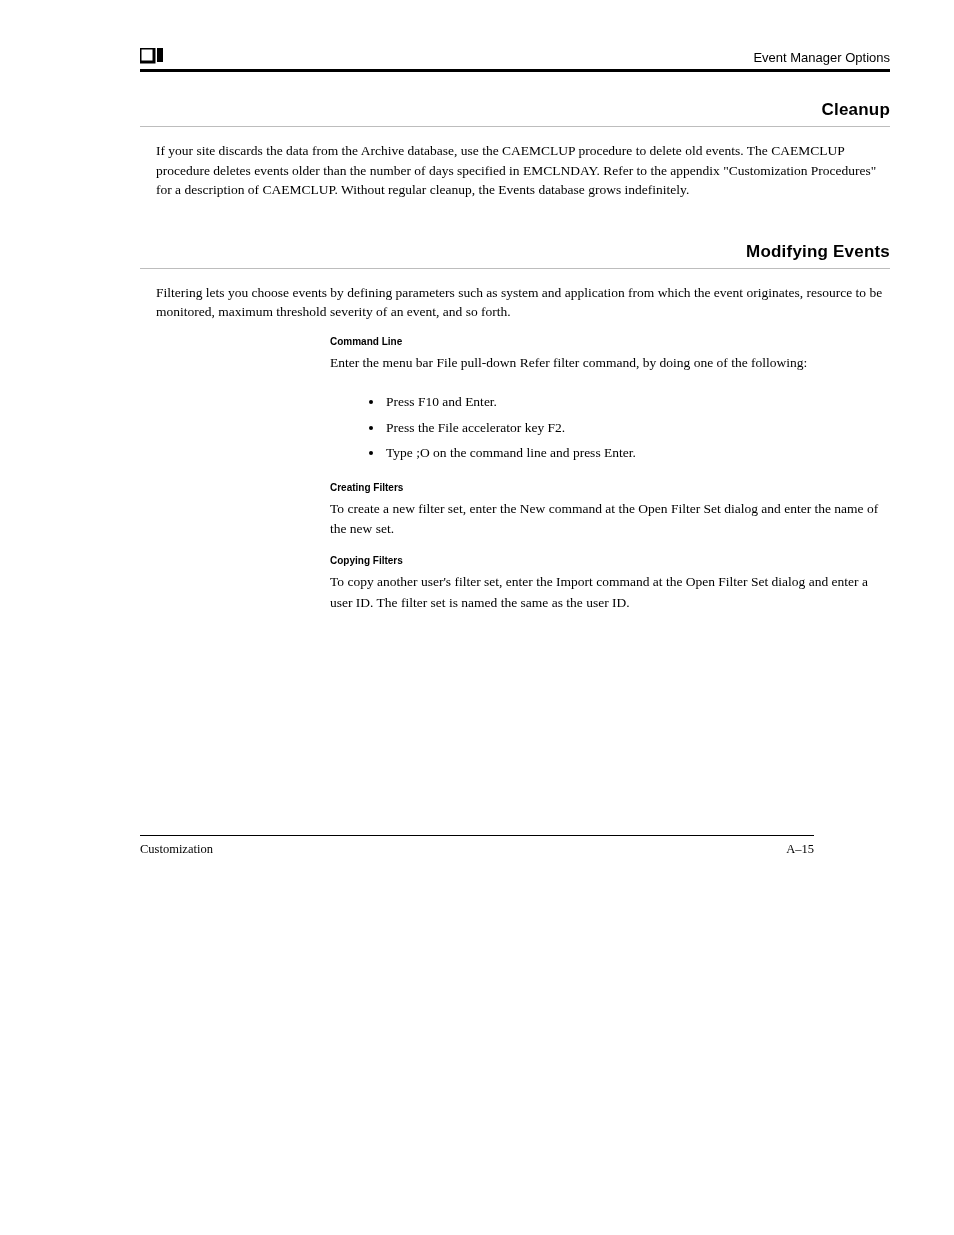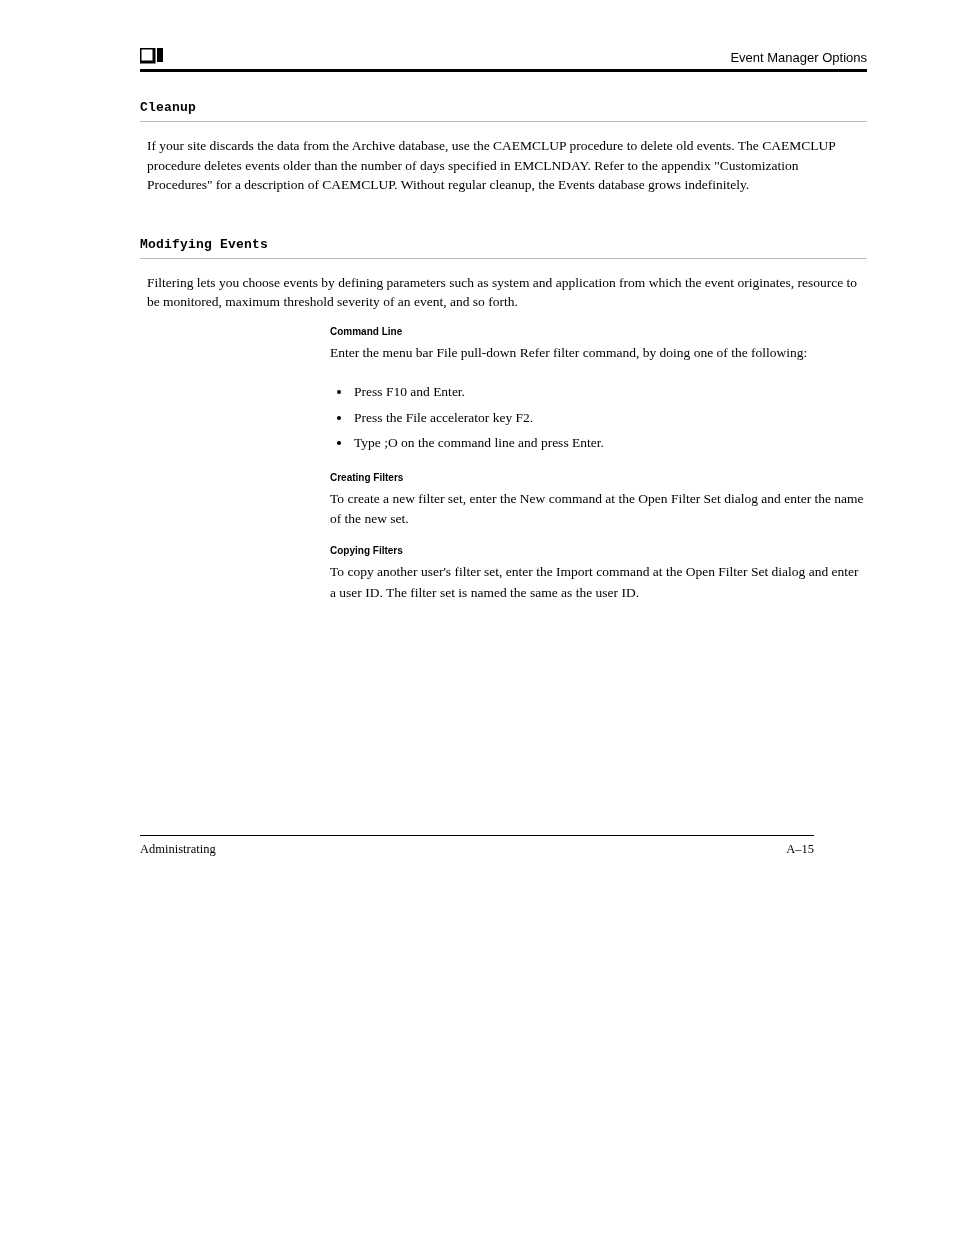--- a/index.html
+++ b/index.html
@@ -7,21 +7,21 @@
     padding: 0;
     background: #ffffff;
     font-family: "Times New Roman", Times, serif;
     color: #000;
   }
   .page {
     width: 954px;
     height: 935px;
     position: relative;
     box-sizing: border-box;
-    padding: 48px 87px 0 140px;
+    padding: 48px 64px 0 140px;
   }
   .header-row {
     display: flex;
     align-items: center;
     justify-content: space-between;
     border-bottom: 3px solid #000;
     padding-bottom: 3px;
     margin-bottom: 28px;
   }
   .logo {
@@ -30,35 +30,36 @@
     position: relative;
   }
   .logo svg {
     display: block;
   }
   .header-title {
     font-family: Arial, Helvetica, sans-serif;
     font-size: 13px;
   }
   .section-title {
-    font-family: Liberation Mono, monospace;
+    font-family: Liberation Sans, sans-serif;
     font-weight: bold;
-    font-size: 13px;
+    font-size: 17px;
     margin-bottom: 6px;
     letter-spacing: 0.2px;
+    text-align: right;
   }
   .thin-rule {
     border: none;
     border-top: 1px solid #bdbdbd;
     margin: 0 0 14px 0;
   }
   .body-text {
     font-size: 13.5px;
     line-height: 1.45;
-    margin: 0 0 14px 7px;
+    margin: 0 0 14px 16px;
   }
   .indent-block {
     margin-left: 190px;
   }
   .subhead {
     font-family: Arial, Helvetica, sans-serif;
     font-weight: bold;
     font-size: 10px;
     margin: 0 0 6px 0;
   }
@@ -69,20 +70,21 @@
   }
   ul.bullets {
     margin: 0 0 16px 0;
     padding-left: 22px;
     font-size: 13.5px;
     line-height: 1.9;
   }
   ul.bullets li {
     list-style: disc;
     padding-left: 2px;
+    margin-left: 32px;
   }
   .footer {
     position: absolute;
     left: 140px;
     right: 140px;
     bottom: 78px;
     border-top: 1px solid #000;
     padding-top: 6px;
     display: flex;
     justify-content: space-between;
@@ -137,17 +139,17 @@
       <div>
         <div class="subhead">Copying Filters</div>
         <p class="indent-p">To copy another user's filter set, enter the Import command at the Open Filter Set dialog and enter a user ID. The filter set is named the same as the user ID.</p>
       </div>
 
 
     </div>
   </div>
 
   <div class="footer">
-    <span>Administrating</span>
+    <span>Customization</span>
     <span>A–15</span>
   </div>
 
 </div>
 
 </body></html>

